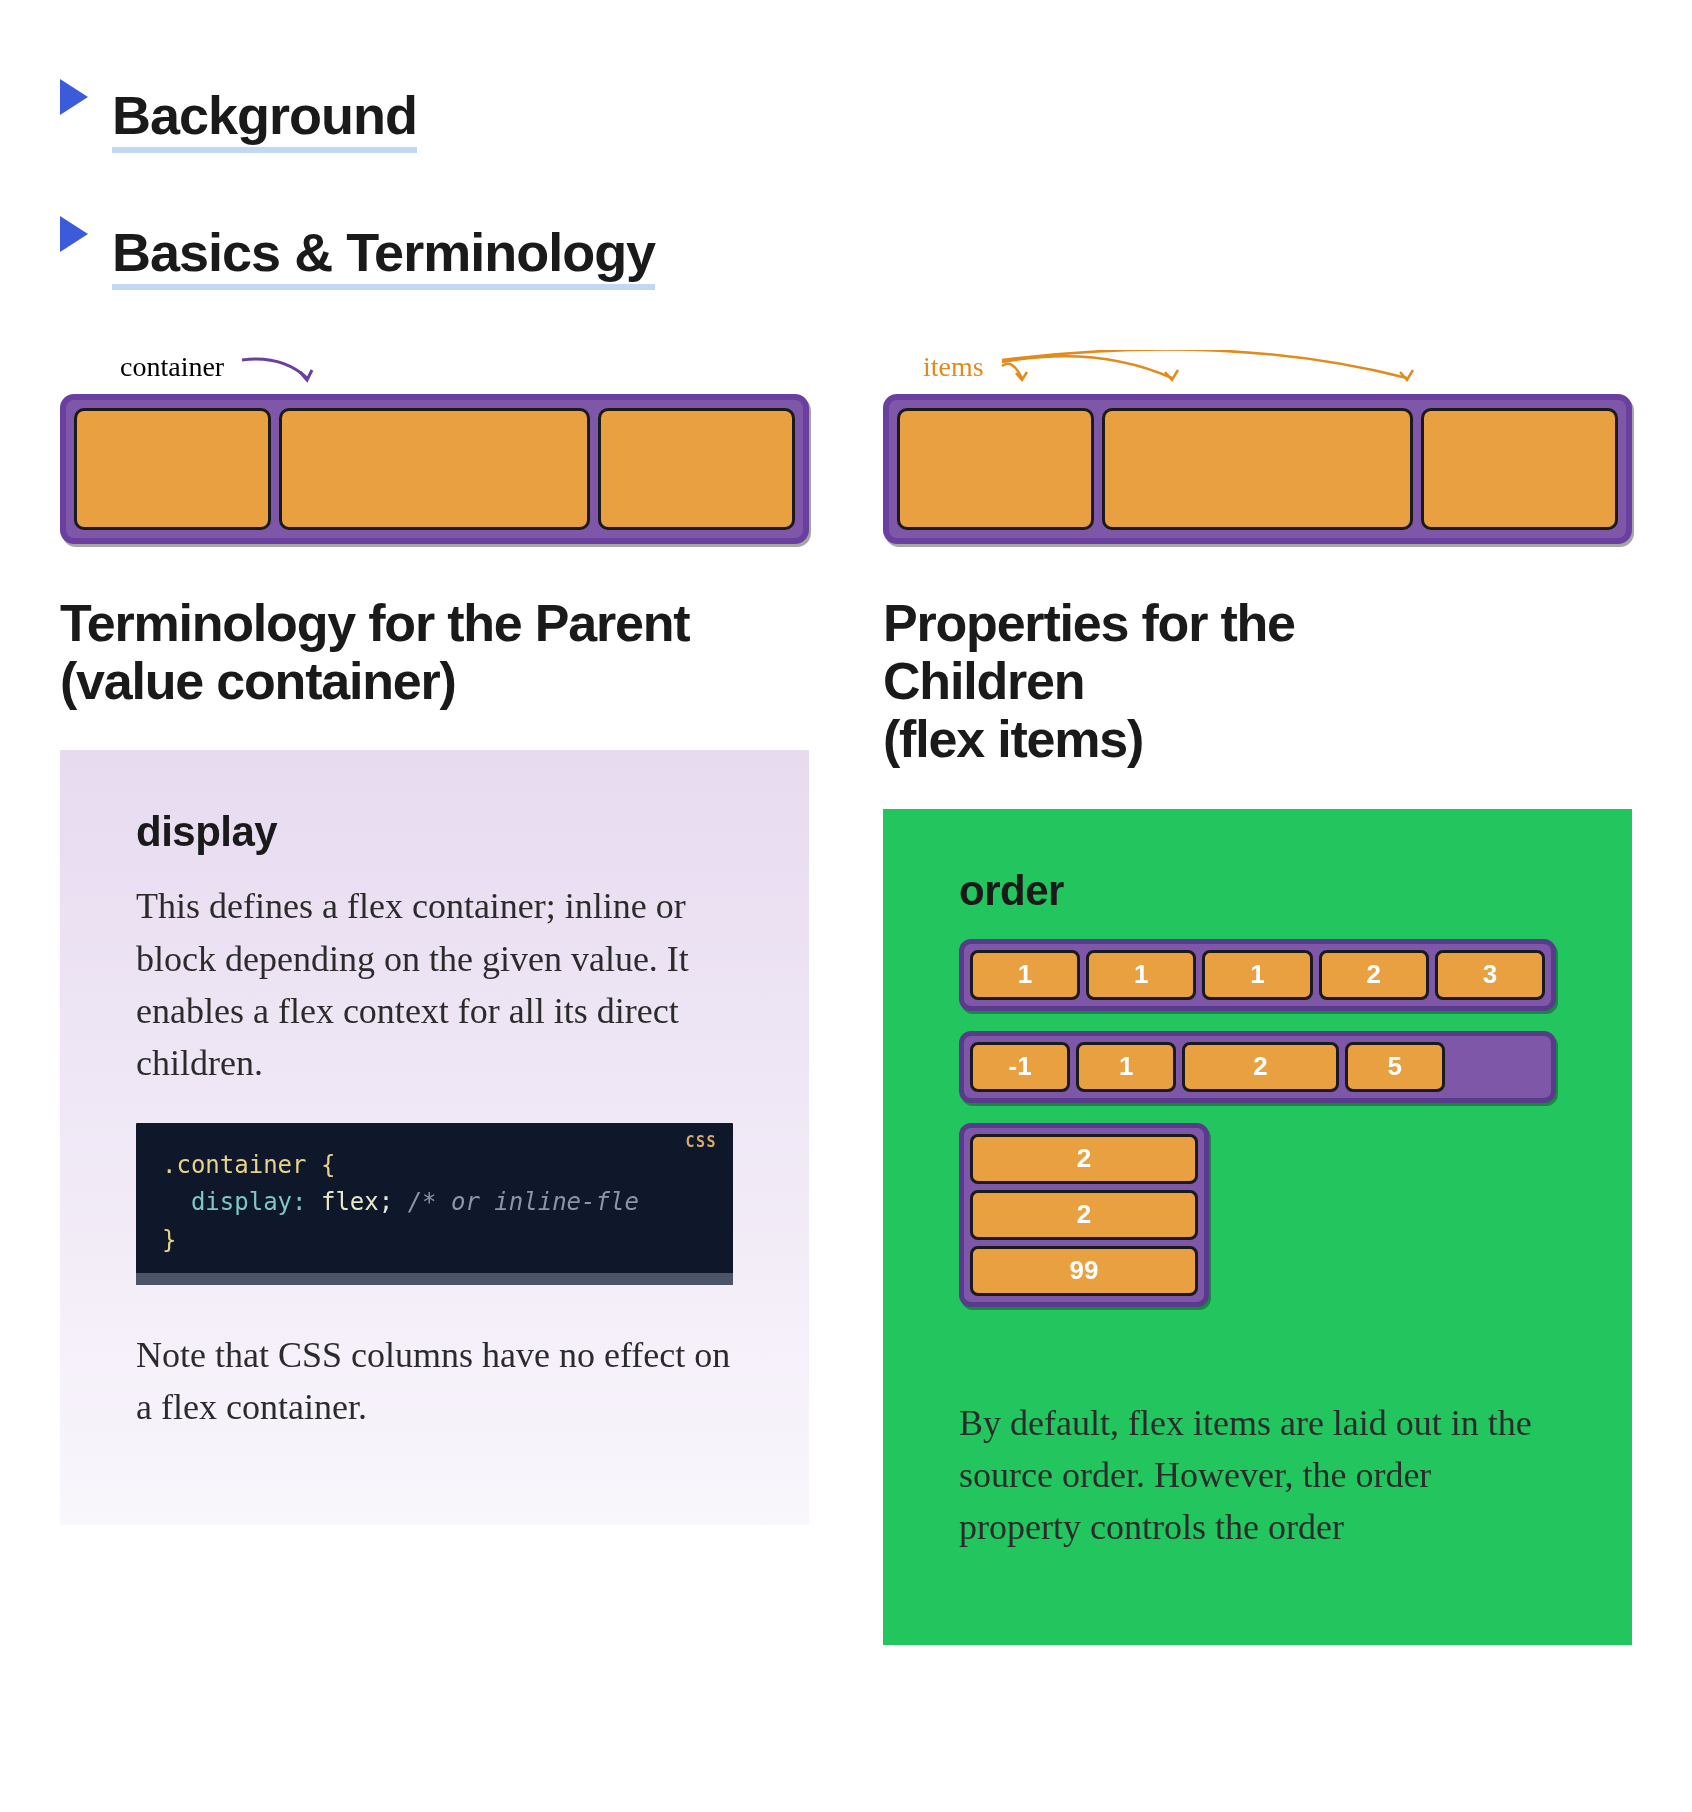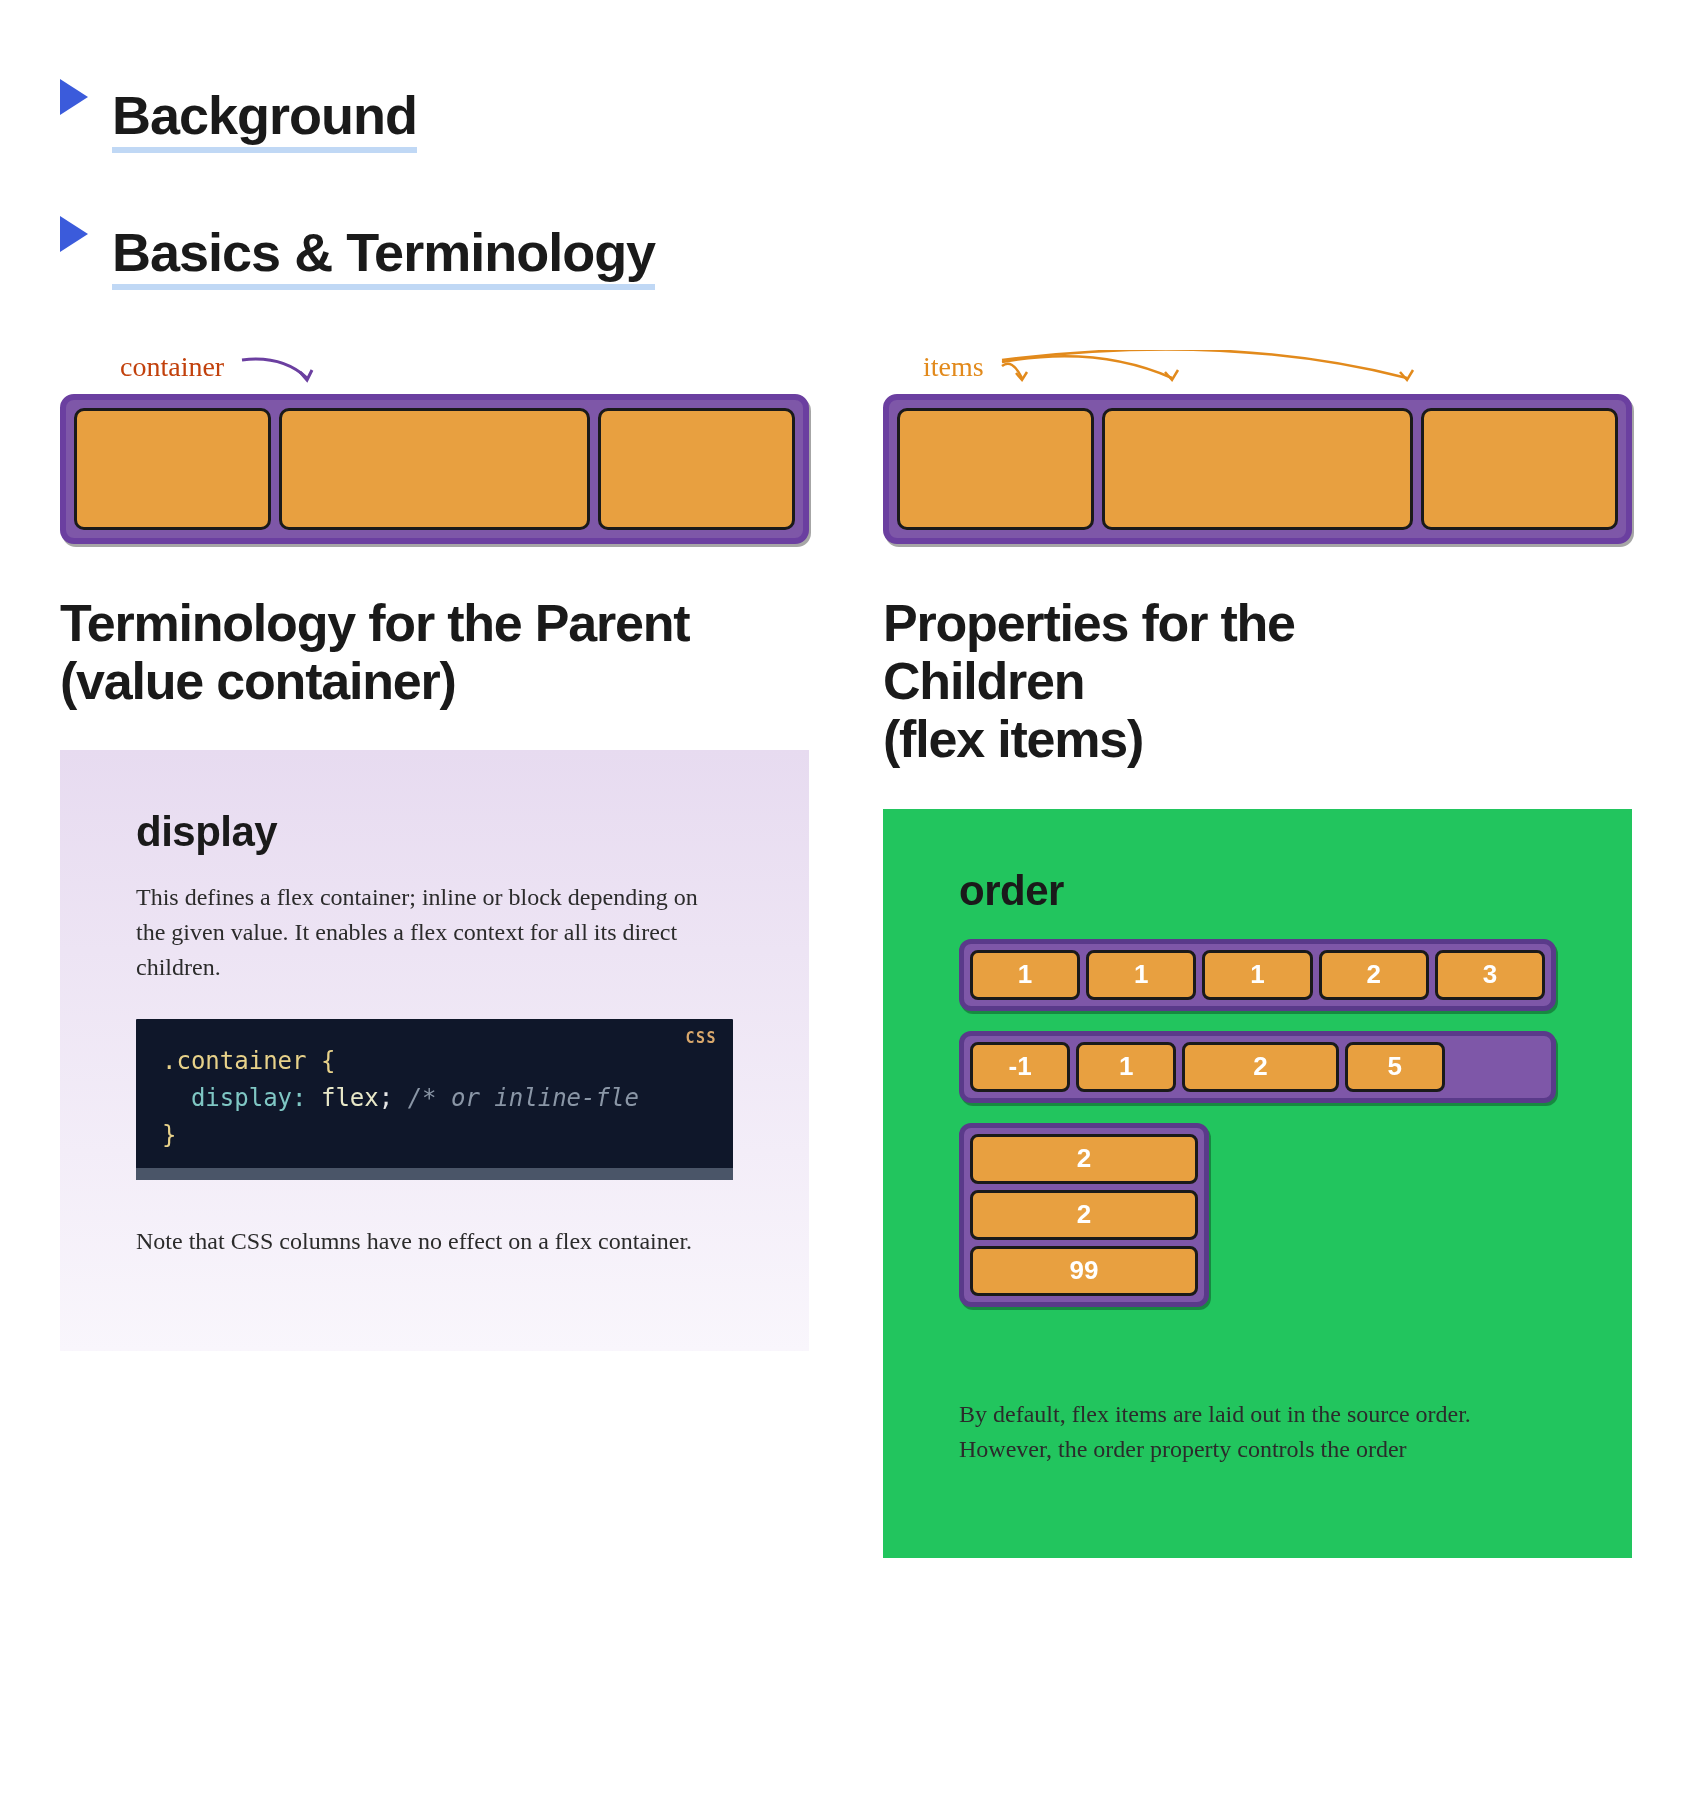--- a/index.html
+++ b/index.html
@@ -40,21 +40,21 @@
     .col {
       flex: 1;
       min-width: 0;
     }
     .diagram-label {
       font-size: 28px;
       font-family: Georgia, serif;
       margin-bottom: 4px;
       padding-left: 60px;
     }
-    .diagram-label.container { color: #c2410c; }
+    .diagram-label.container { color: #000000; }
     .diagram-label.items { color: #e28a1c; padding-left: 40px; }
     .arrow-svg { display: inline-block; vertical-align: middle; margin-left: 6px; }
     .flex-diagram {
       border: 6px solid #6b3fa0;
       border-radius: 14px;
       background: #7e57a8;
       padding: 8px;
       display: flex;
       gap: 8px;
       height: 150px;
@@ -85,21 +85,21 @@
       background: #22c55e;
     }
     .property-name {
       font-size: 42px;
       font-weight: 800;
       letter-spacing: -0.5px;
       margin-bottom: 24px;
     }
     .property-desc {
       font-family: Georgia, "Times New Roman", serif;
-      font-size: 24px;
+      font-size: 36px;
       line-height: 1.45;
       color: #2b2b2b;
       margin-bottom: 34px;
     }
     .code-block {
       background: #0f172a;
       border-radius: 1px;
       padding: 24px 26px 8px;
       font-family: "SFMono-Regular", Menlo, Consolas, monospace;
       font-size: 24px;

